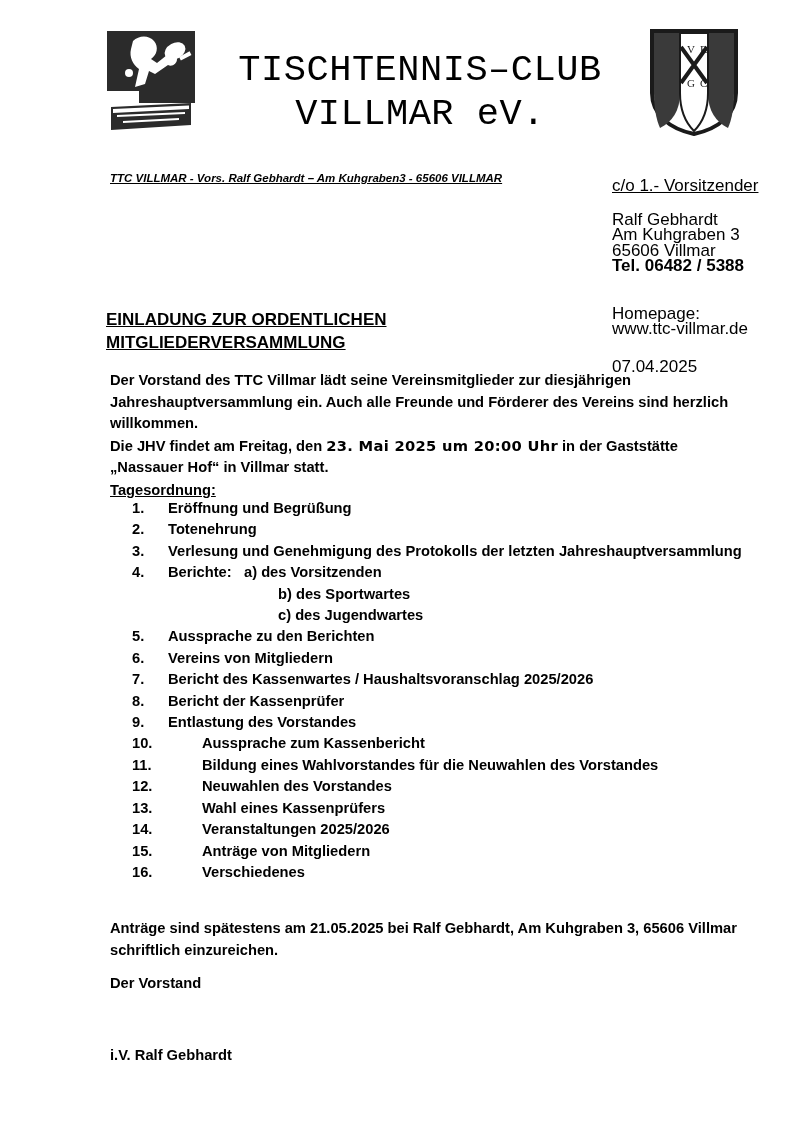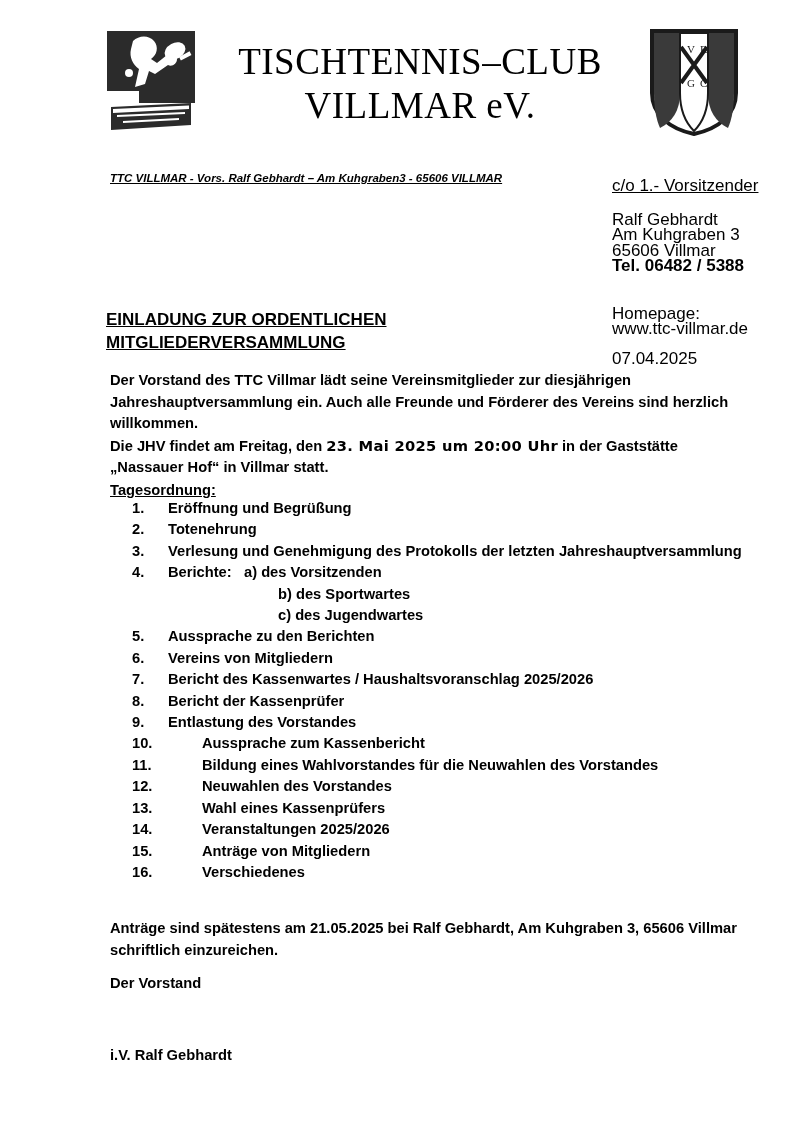--- a/index.html
+++ b/index.html
@@ -41,24 +41,24 @@
   .logo-right {
     position: absolute;
     left: 648px;
     top: 3px;
     width: 92px;
     height: 110px;
   }
   .club-title {
     position: absolute;
     left: 200px;
-    top: 16px;
+    top: 24px;
     width: 440px;
     text-align: center;
-    font-family: Liberation Serif, serif;
+    font-family: Liberation Mono, monospace;
     font-size: 37px;
     line-height: 44px;
     letter-spacing: 0.5px;
     color: #000;
   }
   .club-title .l1 { display: block; }
   .club-title .l2 { display: block; }
 
   
   .sender-line {
@@ -81,21 +81,21 @@
     font-size: 17px;
     line-height: 15.5px;
   }
   .right-block .c-o {
     text-decoration: underline;
     margin-bottom: 18px;
   }
   .right-block .addr div { white-space: nowrap; }
   .right-block .tel { font-weight: bold; }
   .right-block .homepage { margin-top: 32px; }
-  .right-block .date { margin-top: 14px; }
+  .right-block .date { margin-top: 22px; }
 
   
   .doc-title {
     position: absolute;
     left: 106px;
     top: 308px;
     width: 500px;
     font-size: 17px;
     font-weight: bold;
     line-height: 23px;

